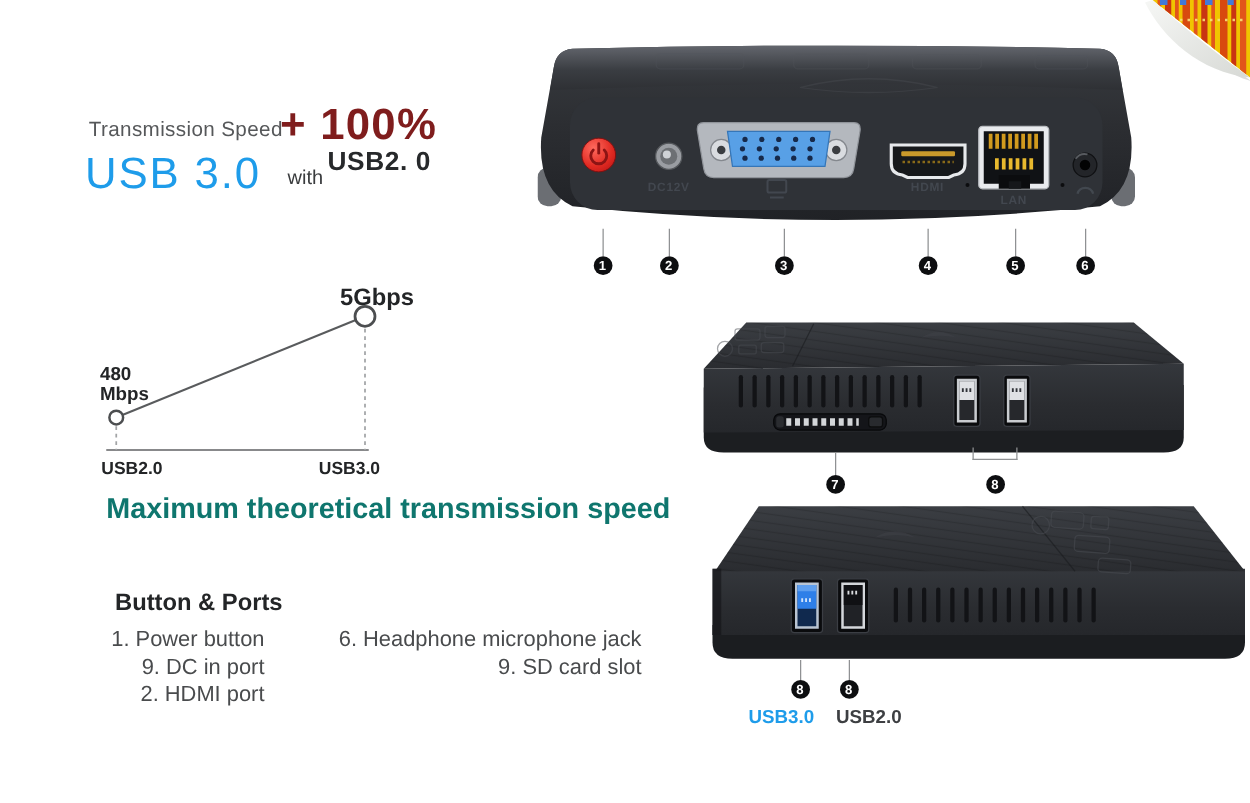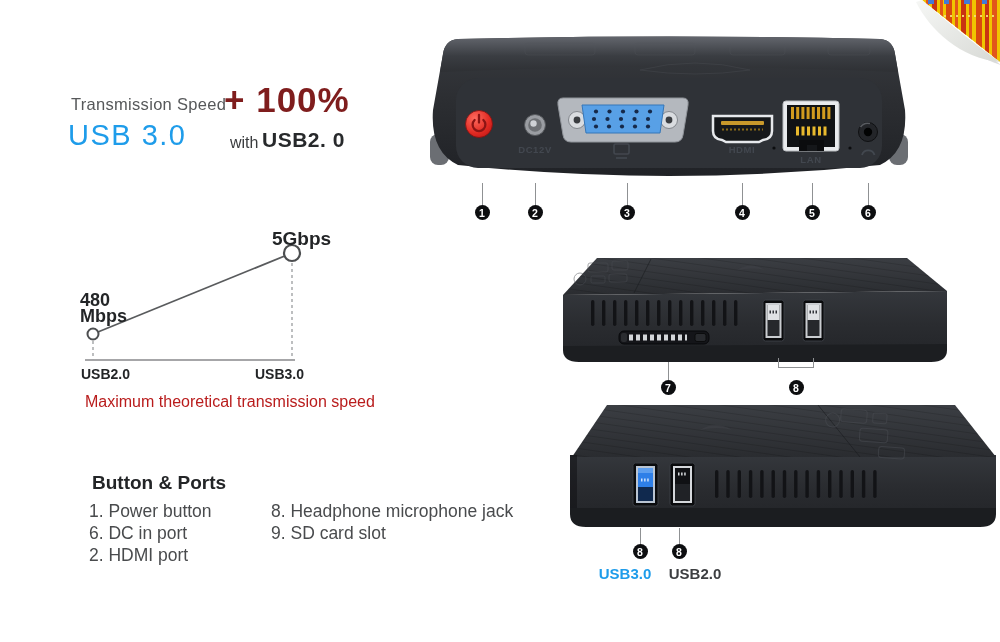--- a/index.html
+++ b/index.html
@@ -2,28 +2,28 @@
 <html><head>
 <meta charset="utf-8">
 <title>USB 3.0 Mini PC Ports</title>
 <style>
   html,body{margin:0;padding:0;background:#fff;}
   .stage{position:relative;width:1000px;height:642px;background:#ffffff;overflow:hidden;
          font-family:"Liberation Sans","DejaVu Sans",sans-serif;color:#2c2e30;}
   .abs{position:absolute;}
   .kicker{font-size:16.5px;color:#56585a;letter-spacing:.3px;}
   .boost{font-size:35px;font-weight:bold;color:#7f1d1d;letter-spacing:1px;}
-  .usb3-title{font-size:29px;color:#1e9cea;letter-spacing:1.5px;}
+  .usb3-title{font-size:35px;color:#1e9cea;letter-spacing:1.5px;}
   .with-word{font-size:16px;color:#3a3c3e;}
   .usb2-word{font-size:21px;font-weight:bold;color:#27292b;letter-spacing:.5px;}
   .pt-label{font-weight:bold;color:#232527;}
   .pre{white-space:pre-line;}
-  .caption{font-size:16px;color:#b91c1c;}
+  .caption{font-size:23px;color:#0f766e;font-weight:bold;}
   .legend-title{font-size:19px;font-weight:bold;color:#232527;}
-  .legend-item{font-size:17.5px;color:#494b4d;line-height:22px;}
+  .legend-item{font-size:17.5px;color:#494b4d;line-height:22px;text-align:right;}
   .callout{position:absolute;width:16px;display:flex;flex-direction:column;align-items:center;}
   .stem{width:1px;background:#8f9193;}
   .dot{width:15px;height:15px;border-radius:50%;background:#0d0e10;color:#ffffff;
        font-size:10.5px;font-weight:bold;display:flex;align-items:center;justify-content:center;}
   .bracket{position:absolute;border-left:1px solid #8f9193;border-right:1px solid #8f9193;
            border-bottom:1px solid #8f9193;}
   .usb-tag{font-size:15px;font-weight:bold;text-align:center;width:60px;}
   .blue{color:#1e9cea;}
   .dark{color:#3d3f42;}
   svg text.pl{fill:#454a52;font-size:9.5px;font-weight:bold;letter-spacing:.6px;
@@ -63,45 +63,45 @@
       <path d="M10,16 h70" stroke="#f7e27a" stroke-width="2" stroke-dasharray="2 4" opacity=".9"></path>
     </g>
     <path d="M7,1 C39,30 63,48 85,65 C55,56 25,30 3,6 Z" fill="rgba(0,0,0,0.14)"></path>
     <path d="M6,0 C38,28 62,46 84,62 C44,58 14,30 0,2 Z" fill="url(#curlg)"></path>
   </svg>
 
   <div class="abs kicker" style="left:71px;top:95px">Transmission Speed</div>
   <div class="abs boost" style="left:224px;top:80px">+ 100%</div>
   <div class="abs usb3-title" style="left:68px;top:119px">USB 3.0</div>
   <div class="abs with-word" style="left:230px;top:134px">with</div>
-  <div class="abs usb2-word" style="left:262px;top:128px">USB2. 0</div>
+  <div class="abs usb2-word" style="left:262px;top:118px">USB2. 0</div>
 
   <svg class="abs" style="left:70px;top:225px" width="330" height="145" viewBox="0 0 330 145">
     <line x1="15" y1="135" x2="225" y2="135" stroke="#88898b" stroke-width="1.6"></line>
     <line x1="23" y1="116" x2="23" y2="135" stroke="#a2a4a6" stroke-width="1.4" stroke-dasharray="3 3"></line>
     <line x1="222" y1="38" x2="222" y2="135" stroke="#a2a4a6" stroke-width="1.4" stroke-dasharray="3 3"></line>
     <line x1="23" y1="109" x2="222" y2="28" stroke="#595b5d" stroke-width="1.7"></line>
     <circle cx="23" cy="109" r="5.5" fill="#ffffff" stroke="#4c4e50" stroke-width="2"></circle>
     <circle cx="222" cy="28" r="8" fill="#ffffff" stroke="#4c4e50" stroke-width="2.2"></circle>
   </svg>
-  <div class="abs pt-label pre" style="left:80px;top:292px;font-size:18px;line-height:16px">480
+  <div class="abs pt-label pre" style="left:80px;top:292px;font-size:15px;line-height:16px">480
 Mbps</div>
   <div class="abs pt-label" style="left:272px;top:228px;font-size:19px">5Gbps</div>
   <div class="abs pt-label" style="left:81px;top:366px;font-size:14px">USB2.0</div>
   <div class="abs pt-label" style="left:255px;top:366px;font-size:14px">USB3.0</div>
   <div class="abs caption" style="left:85px;top:393px">Maximum theoretical transmission speed</div>
 
   <div class="abs legend-title" style="left:92px;top:472px">Button &amp; Ports</div>
   <div class="abs" style="left:89px;top:500px">
     <div class="legend-item">1. Power button</div>
-    <div class="legend-item">6. DC in port</div>
+    <div class="legend-item">9. DC in port</div>
     <div class="legend-item">2. HDMI port</div>
   </div>
   <div class="abs" style="left:271px;top:500px">
-    <div class="legend-item">8. Headphone microphone jack</div>
+    <div class="legend-item">6. Headphone microphone jack</div>
     <div class="legend-item">9. SD card slot</div>
   </div>
 
   <svg class="abs" style="left:430px;top:32px" width="478" height="160" viewBox="0 0 478 160">
     <defs>
       <linearGradient id="d1top" x1="0" y1="0" x2="0" y2="1">
         <stop offset="0" stop-color="#63666d"></stop>
           <stop offset=".55" stop-color="#3a3d42"></stop>
         <stop offset="1" stop-color="#2e3034"></stop>
       </linearGradient>

